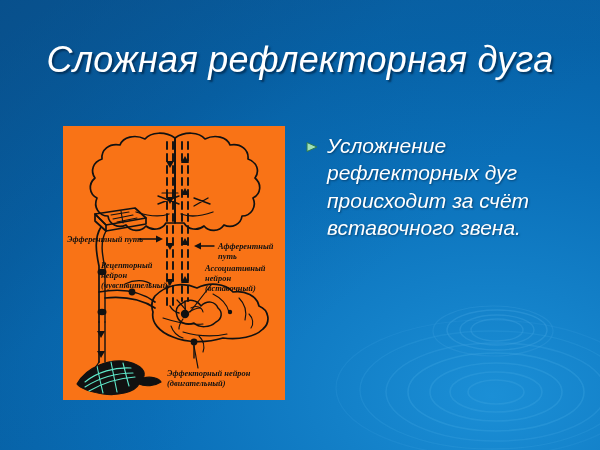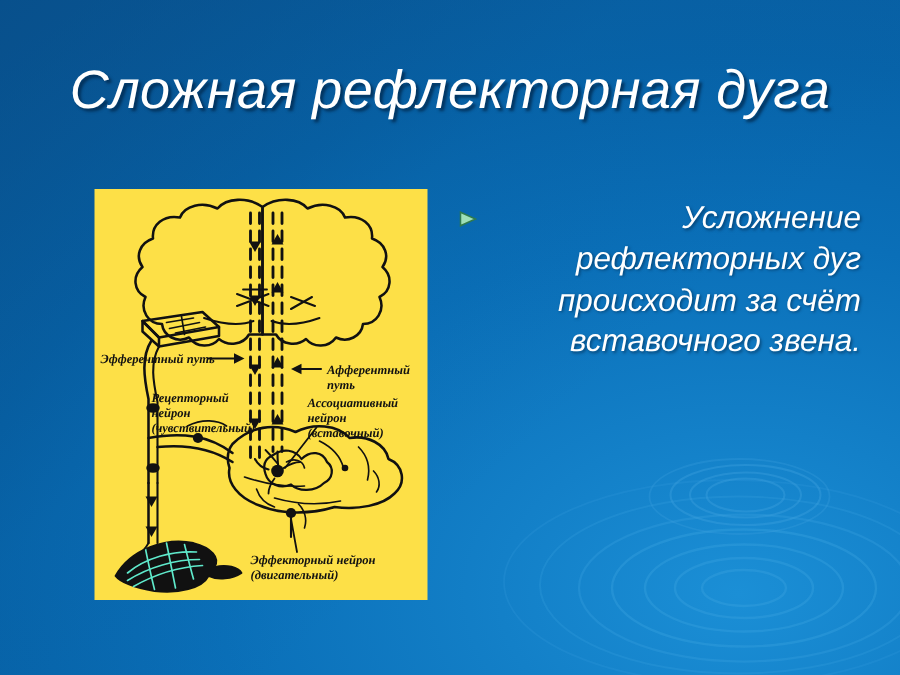--- a/index.html
+++ b/index.html
@@ -50,21 +50,21 @@
     text-shadow: 2px 2px 2px rgba(2,38,72,0.75);
     white-space: nowrap;
   }
   
   #diagram-panel {
     position: absolute;
     left: 63px;
     top: 126px;
     width: 222px;
     height: 274px;
-    background: #fde047;
+    background: #f97316;
     overflow: hidden;
   }
   #diagram-svg {
     display: block;
     width: 222px;
     height: 274px;
   }
   
   #body-list {
     position: absolute;
@@ -79,21 +79,20 @@
   }
   .bullet-marker {
     flex: 0 0 auto;
     margin-top: 7px;
   }
   .bullet-text {
     color: #ffffff;
     font-size: 21px;
     line-height: 1.30;
     text-shadow: 1px 1px 2px rgba(2,38,72,0.6);
-    text-align: right;
   }
 </style>
 </head>
 <body>
 
 <div id="slide">
 
   <div id="bg-gradient"></div>
 
   <svg id="ripples" viewBox="0 0 600 450" preserveAspectRatio="none">

